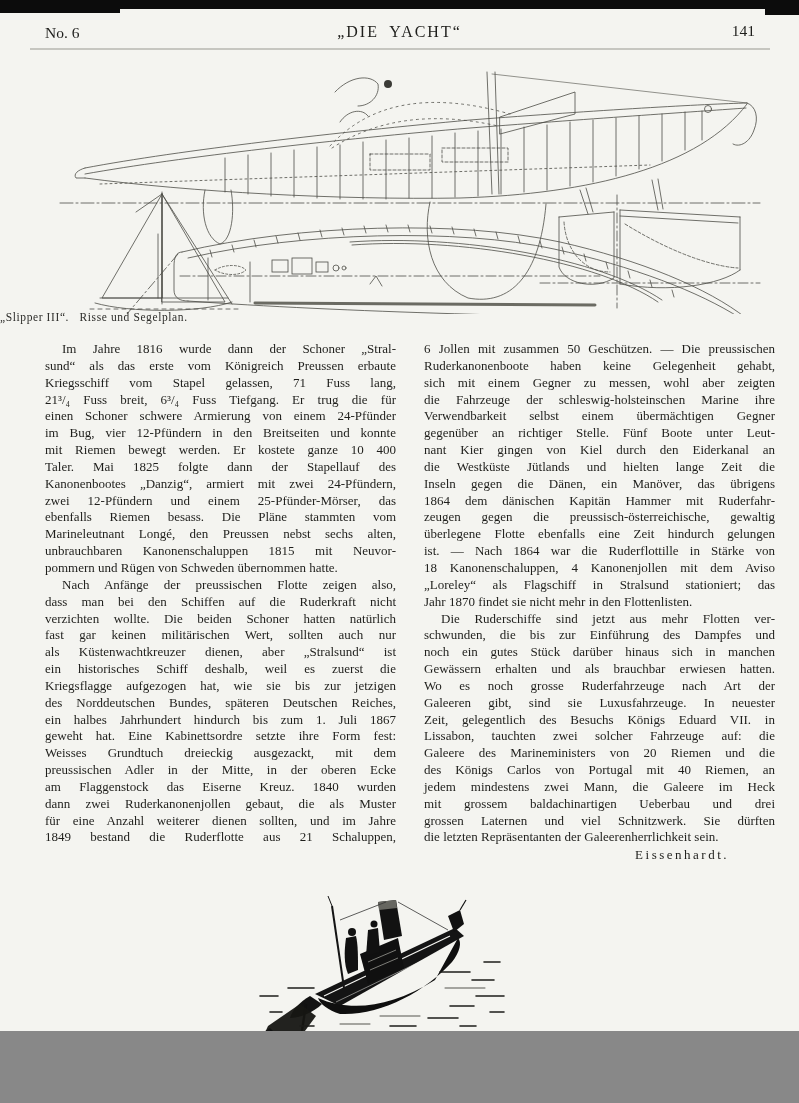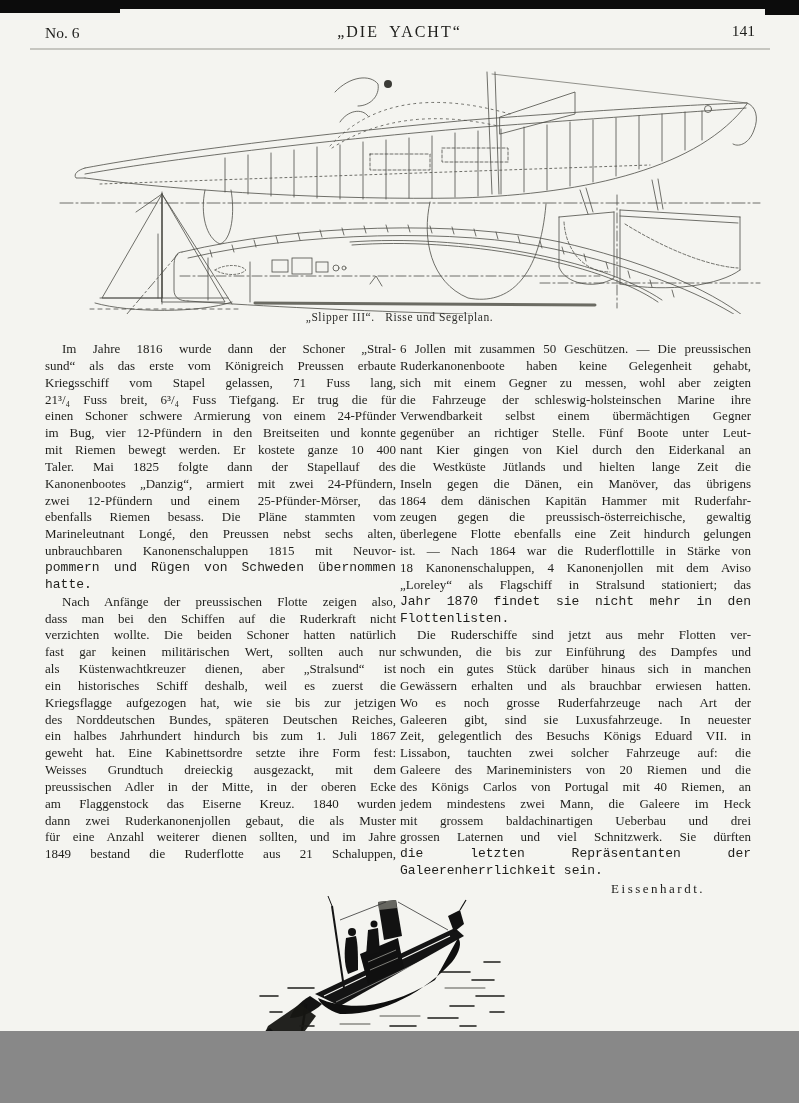--- a/index.html
+++ b/index.html
@@ -12,28 +12,28 @@
   .scan-left-bottom{position:absolute;left:0;top:1046px;width:5px;height:57px;background:#0c0c0c;}
   
   .header{position:absolute;top:20px;left:0;width:100%;height:26px;font-size:15.5px;}
   .issue{position:absolute;left:45px;top:4px;}
   .journal{position:absolute;left:0;width:100%;text-align:center;top:3px;
            font-size:16px;letter-spacing:2px;word-spacing:5px;}
   .pagenum{position:absolute;right:44px;top:2px;}
   .header-rule{position:absolute;top:48px;left:30px;right:29px;height:2px;background:#c6c6c0;}
   
   .plansvg{position:absolute;left:40px;top:62px;}
-  .caption{position:absolute;top:311px;left:0;width:100%;text-align:center;
+  .caption{position:absolute;top:311px;left:0;width:100%;
            font-size:11.5px;letter-spacing:.6px;color:#2c2c29;white-space:pre;}
   
-  .columns{position:absolute;left:45px;top:341px;display:flex;gap:4px;}
+  .columns{position:absolute;left:45px;top:341px;display:flex;gap:28px;}
   .col{width:351px;}
   .line{font-size:13px;line-height:16.85px;text-align:justify;text-align-last:justify;}
   .line.indent{text-indent:17px;}
-  .line.lastline{text-align-last:left;font-family:Liberation Mono, monospace;}
+  .line.lastline{text-align-last:left;}
   .signature{font-size:13px;line-height:17px;text-align:right;padding-right:46px;letter-spacing:2.5px;}
   
   .boatsvg{position:absolute;left:240px;top:876px;}
   
   .watermark{position:absolute;top:1076px;right:4px;
              font-family:"Liberation Sans",sans-serif;font-weight:normal;font-size:17px;
              color:#ffffff;-webkit-text-stroke:1.1px #30302c;
              text-shadow:0 0 1px #30302c;}
 </style>
 </head>

